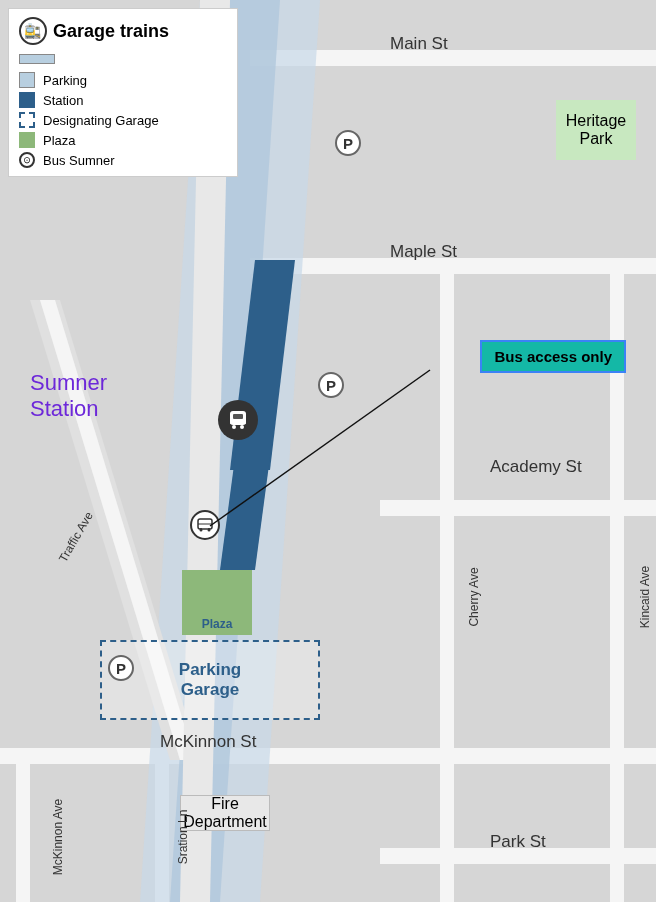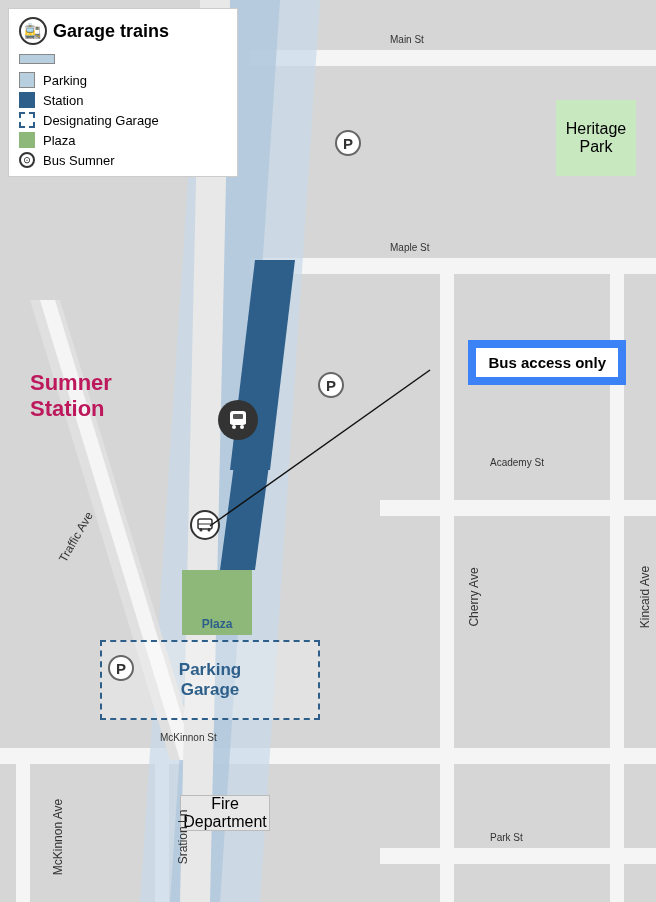--- a/index.html
+++ b/index.html
@@ -156,33 +156,33 @@
       justify-content: center;
       z-index: 11;
     }
 
     
     #station-name {
       position: absolute;
       left: 30px;
       top: 370px;
       font-size: 22px;
-      font-weight: bold;
-      color: #be185d;
+      font-weight: normal;
+      color: #6d28d9;
       z-index: 20;
       line-height: 1.2;
     }
 
     
     #bus-access-callout {
       position: absolute;
       top: 340px;
       right: 30px;
-      background: #ffffff;
-      border: 8px solid #3b82f6;
+      background: #14b8a6;
+      border: 2px solid #3b82f6;
       padding: 6px 12px;
       font-size: 15px;
       font-weight: bold;
       z-index: 20;
     }
 
     
     #parking-garage {
       position: absolute;
       left: 100px;
@@ -228,21 +228,21 @@
 
     #plaza-label {
       font-size: 12px;
       color: #2d5f8a;
       font-weight: bold;
     }
 
     
     .street-label {
       position: absolute;
-      font-size: 10px;
+      font-size: 17px;
       color: #333;
       z-index: 15;
     }
 
     .street-label-rotated {
       position: absolute;
       font-size: 12px;
       color: #333;
       z-index: 15;
       transform: rotate(-90deg);
@@ -259,21 +259,21 @@
       transform-origin: center center;
       white-space: nowrap;
     }
 
     
     #heritage-park {
       position: absolute;
       right: 20px;
       top: 100px;
       width: 80px;
-      height: 76px;
+      height: 60px;
       background: #c8e8c0;
       z-index: 3;
       display: flex;
       align-items: center;
       justify-content: center;
       text-align: center;
       margin-left: 19px;
     }
 
     

